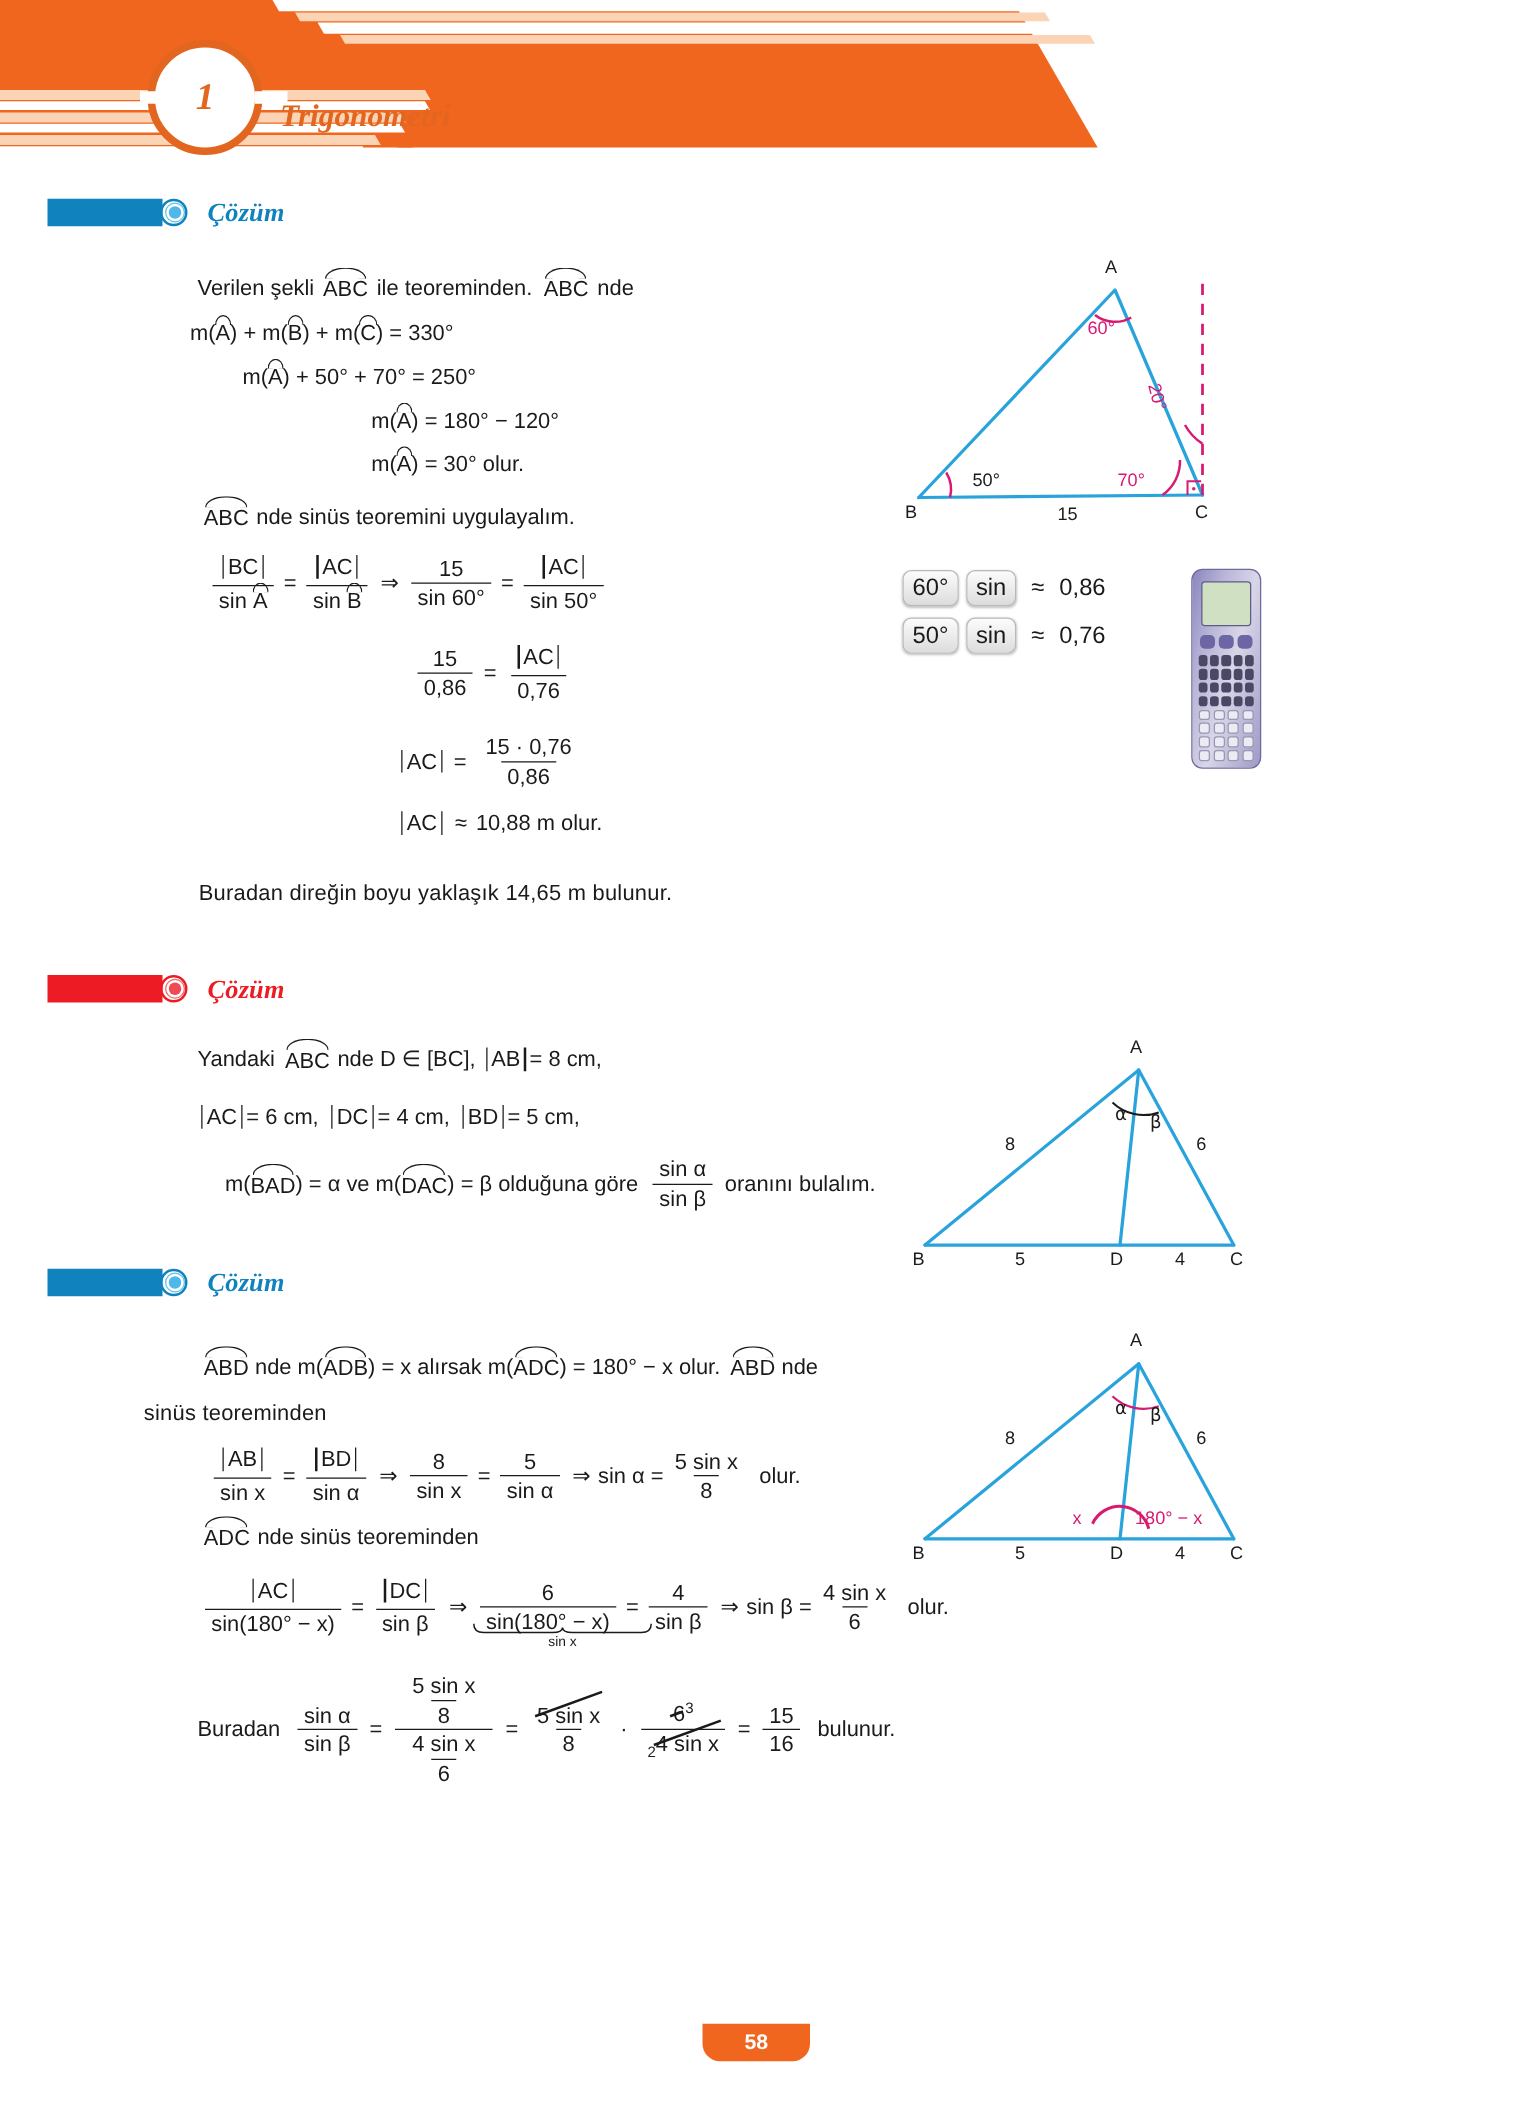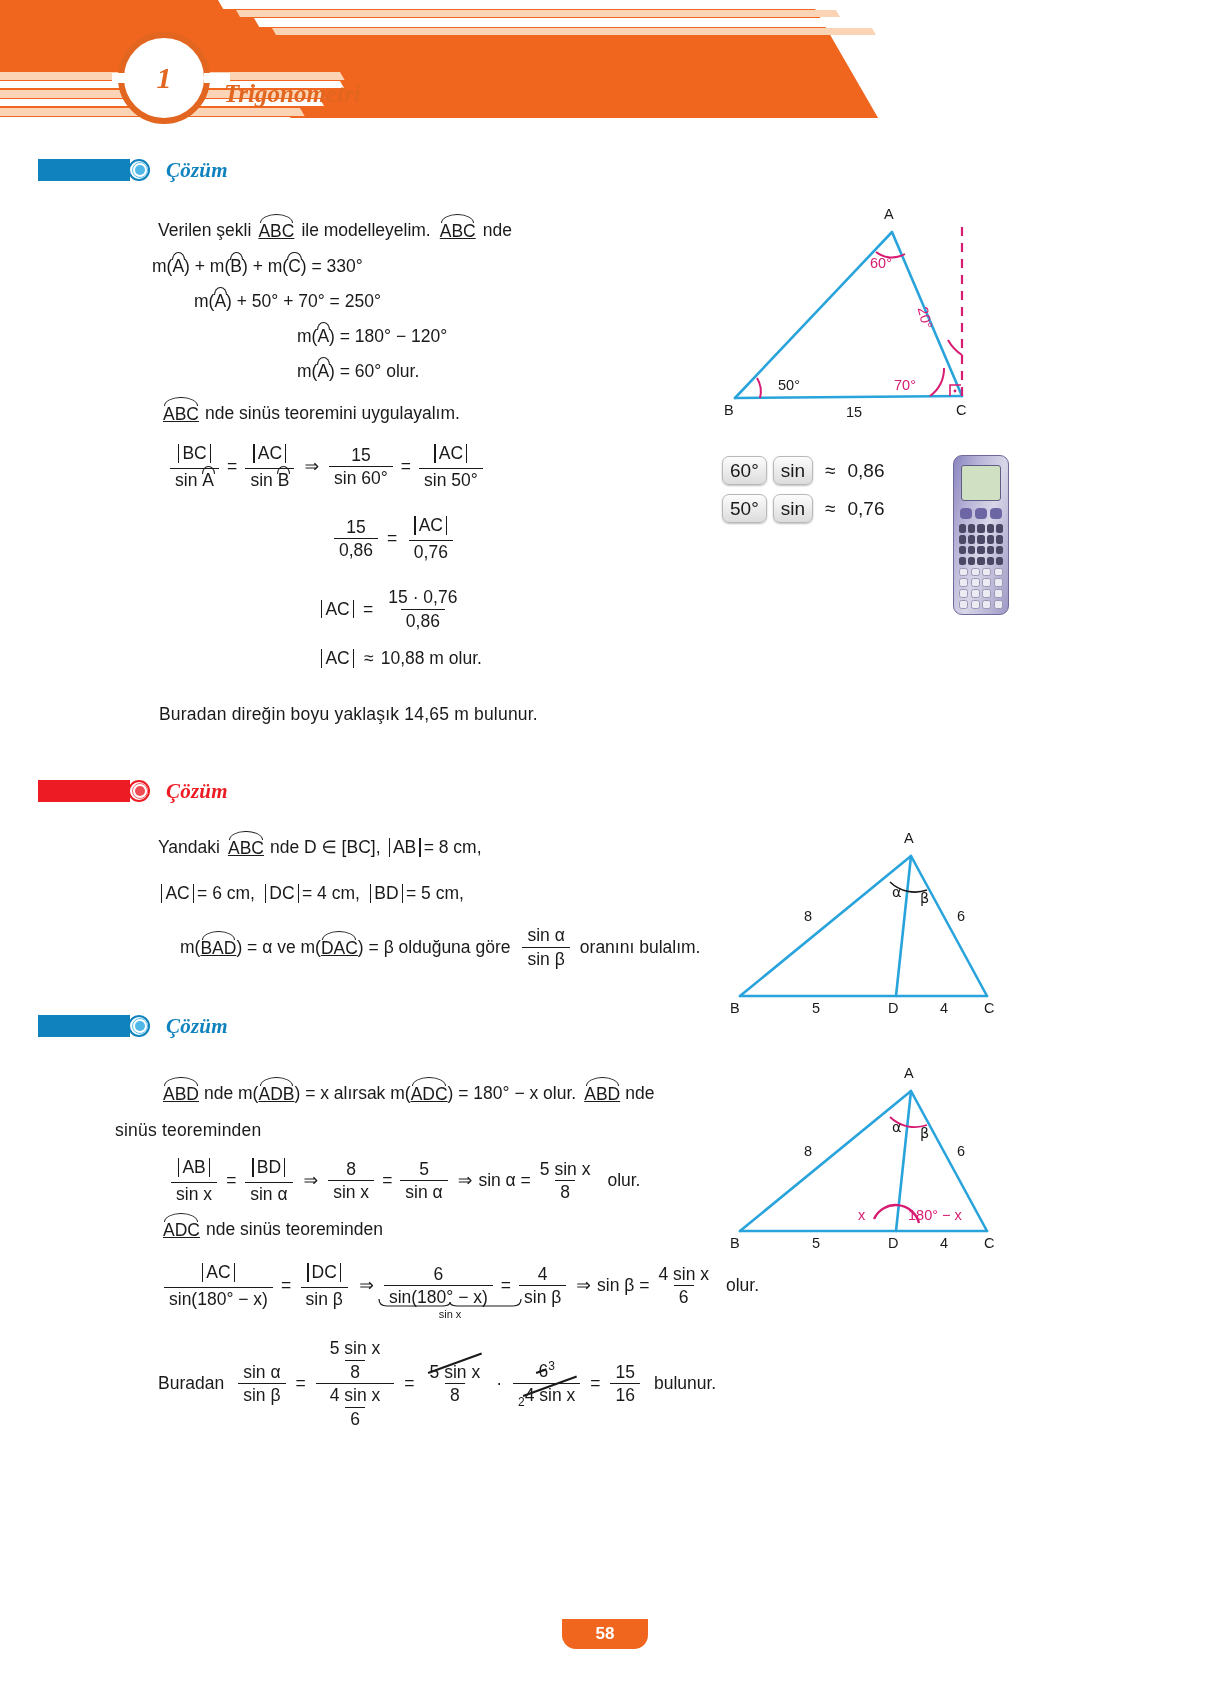--- a/index.html
+++ b/index.html
@@ -41,21 +41,21 @@
   .txt{position:absolute;font-size:17.5px;white-space:nowrap;letter-spacing:.2px;}
   .math{position:absolute;font-size:17.5px;white-space:nowrap;display:flex;align-items:center;}
   .frac{display:inline-flex;flex-direction:column;align-items:center;vertical-align:middle;
     margin:0 4px;line-height:1.18;}
   .frac .num{padding:0 5px 1px 5px;}
   .frac .den{padding:1px 5px 0 5px;border-top:1.4px solid #1a1a1a;}
   .abs{display:inline-flex;align-items:center;}
   .abs:before,.abs:after{content:"";display:inline-block;width:1.4px;height:1.05em;
     background:#1a1a1a;margin:0 3px;}
   
-  .hat{position:relative;display:inline-block;padding-top:2px;text-decoration:underline;}
+  .hat{position:relative;display:inline-block;padding-top:2px;}
   .hat:before{content:"";position:absolute;left:4%;right:4%;top:-5px;height:8px;
     border:1.5px solid #1a1a1a;border-bottom:none;border-radius:50% 50% 0 0/100% 100% 0 0;}
   .hat1{position:relative;display:inline-block;}
   .hat1:before{content:"";position:absolute;left:-6%;right:-6%;top:-4px;height:7px;
     border:1.5px solid #1a1a1a;border-bottom:none;border-radius:50% 50% 0 0/100% 100% 0 0;}
   .gk{font-family:"DejaVu Sans",sans-serif;font-size:16.5px;}
 
   
   .key{display:inline-flex;align-items:center;justify-content:center;
     background:linear-gradient(#fcfcfc,#dcdcdc);border:1px solid #b8b8b8;border-radius:7px;
@@ -134,21 +134,21 @@
     <i style="left:7px;top:8px;width:10px;height:10px;background:#4fb8e8;"></i>
   </div>
   <div class="sectext blue">Çözüm</div>
 </div>
 
 <div class="math" style="left:158px;top:219px;">
   <span>Verilen şekli</span>
   <span style="width:7px"></span>
   <span class="hat">ABC</span>
   <span style="width:7px"></span>
-  <span>ile modelleyelim.</span>
+  <span>ile teoreminden.</span>
   <span style="width:9px"></span>
   <span class="hat">ABC</span>
   <span style="width:7px"></span>
   <span>nde</span>
 </div>
 
 <div class="math" style="left:152px;top:256px;">
   <span>m(</span>
   <span class="hat1">A</span>
   <span>) + m(</span>
@@ -166,21 +166,21 @@
 
 <div class="math" style="left:297px;top:326px;">
   <span>m(</span>
   <span class="hat1">A</span>
   <span>) = 180° − 120°</span>
 </div>
 
 <div class="math" style="left:297px;top:361px;">
   <span>m(</span>
   <span class="hat1">A</span>
-  <span>) = 60° olur.</span>
+  <span>) = 30° olur.</span>
 </div>
 
 <div class="math" style="left:163px;top:402px;">
   <span class="hat">ABC</span>
   <span style="width:6px"></span>
   <span>nde sinüs teoremini uygulayalım.</span>
 </div>
 
 <div class="math" style="left:166px;top:443px;">
   <span class="frac">

